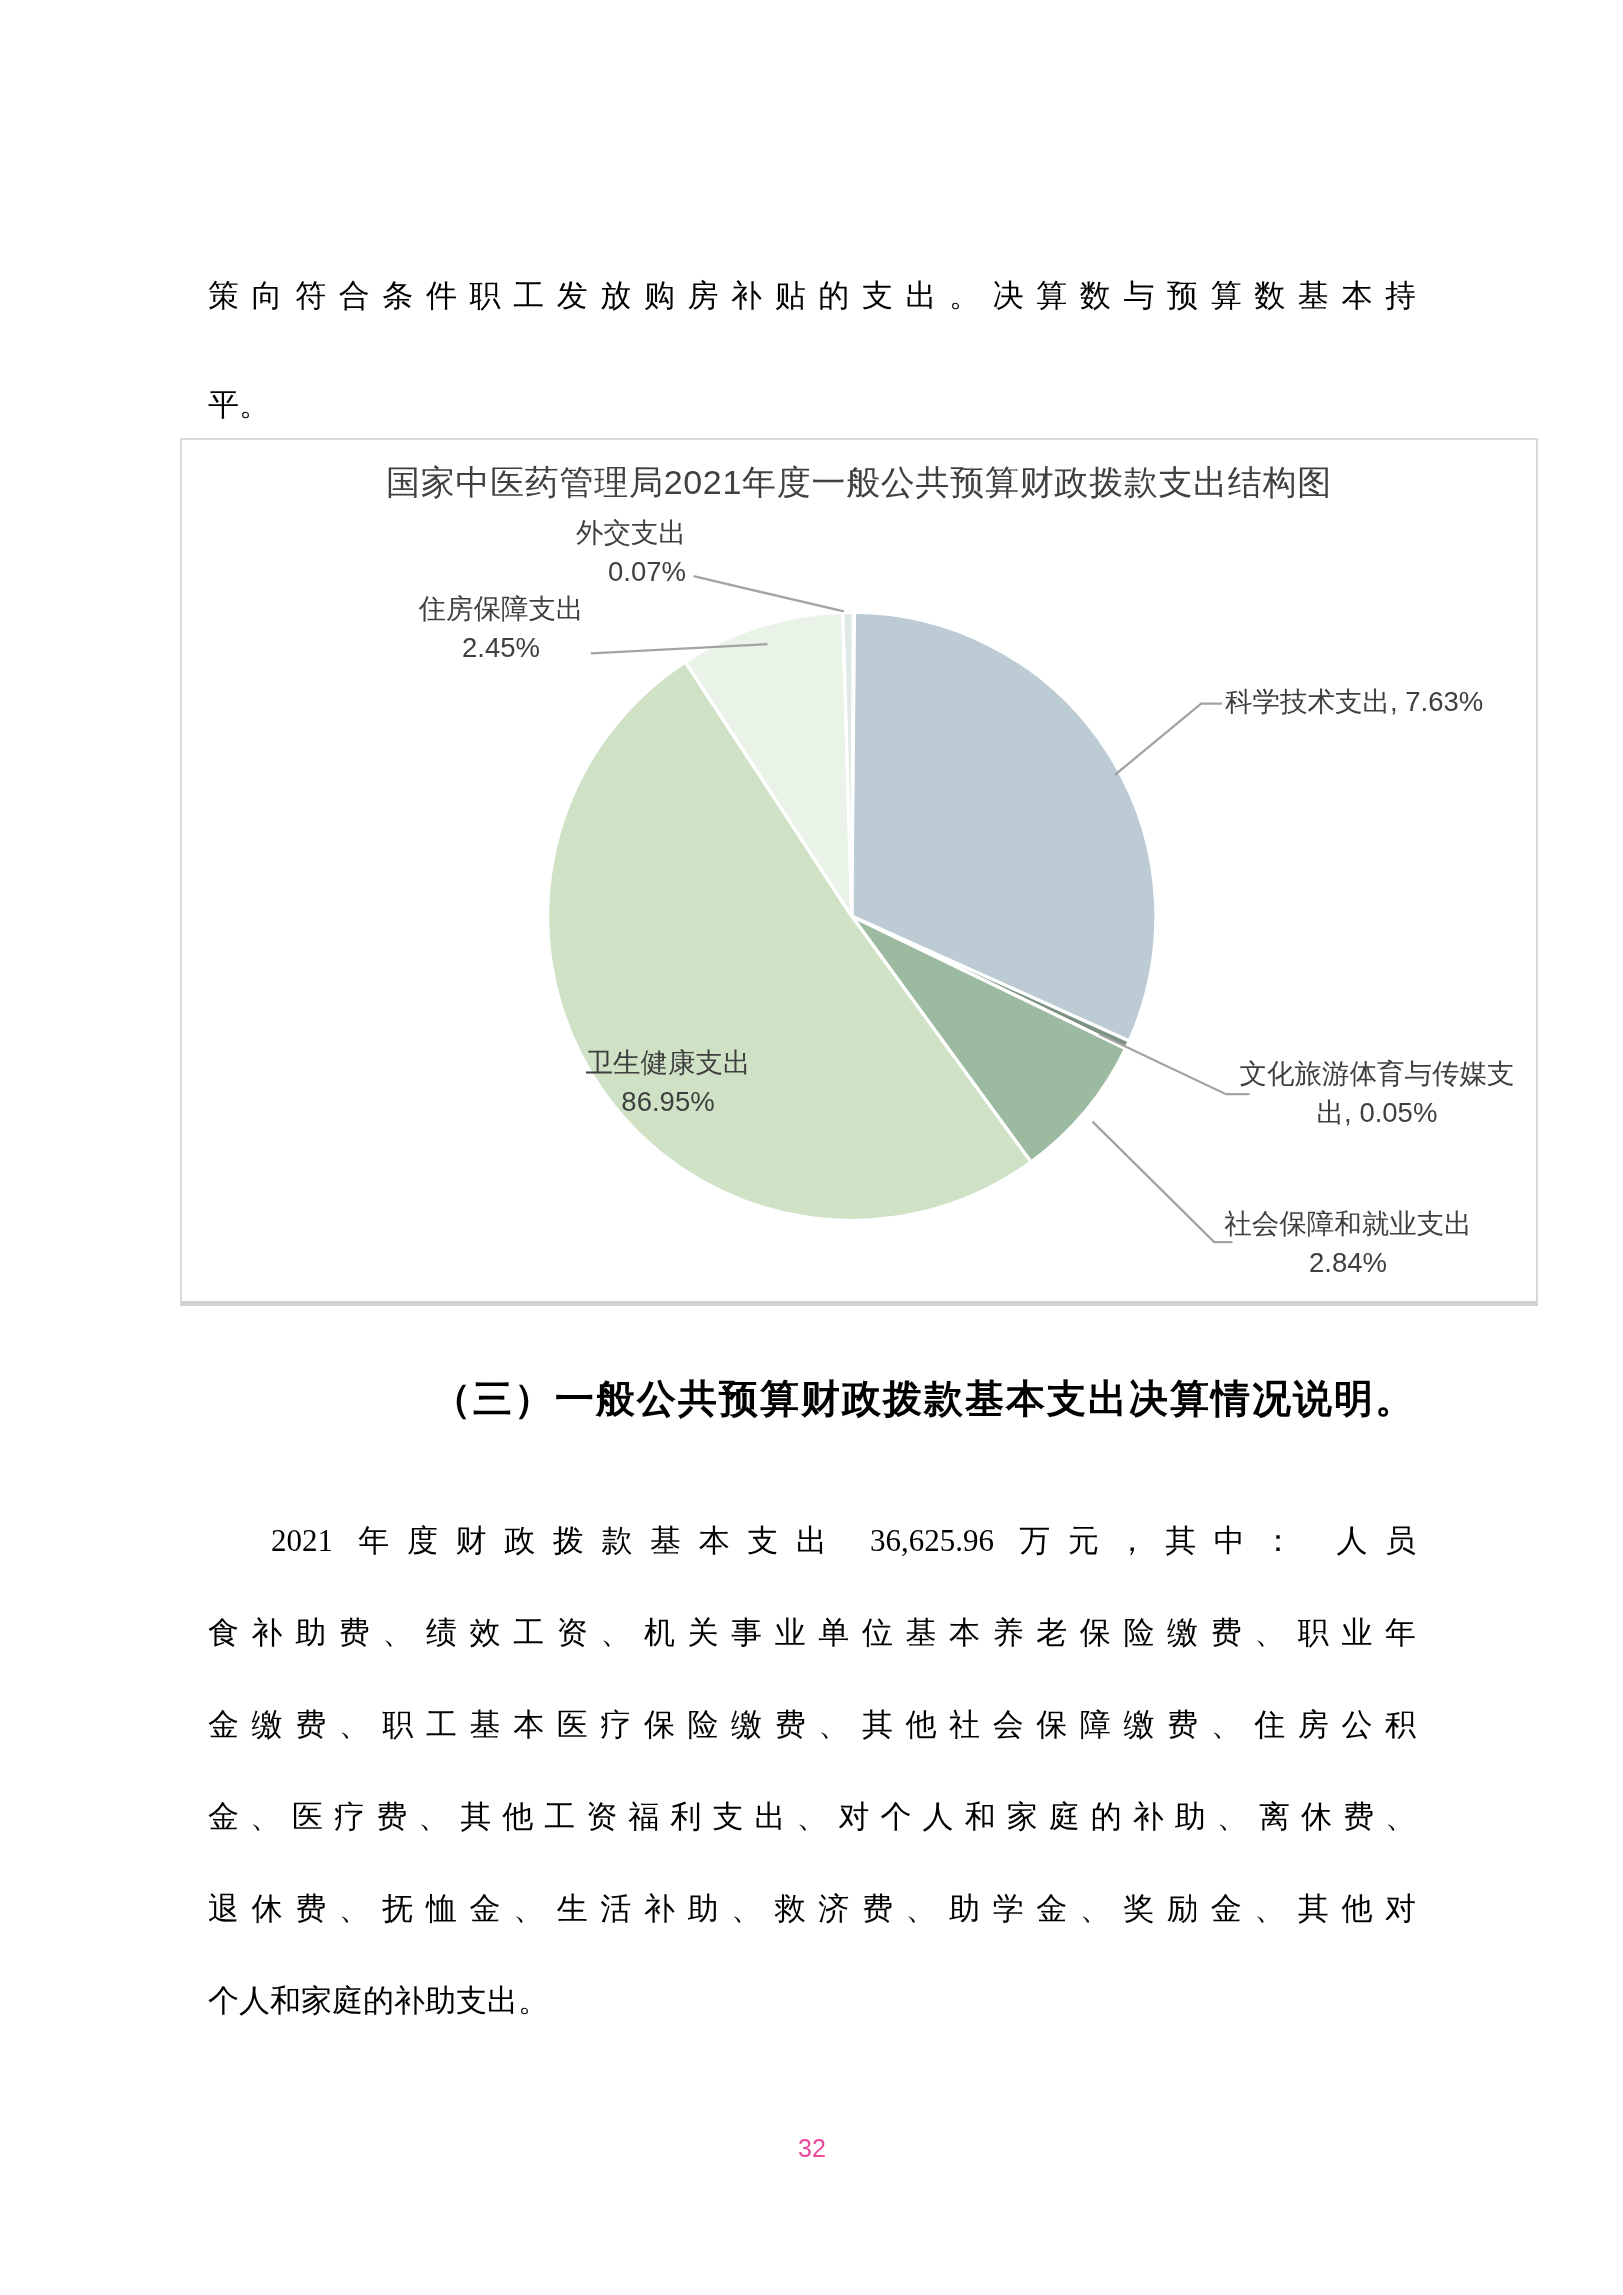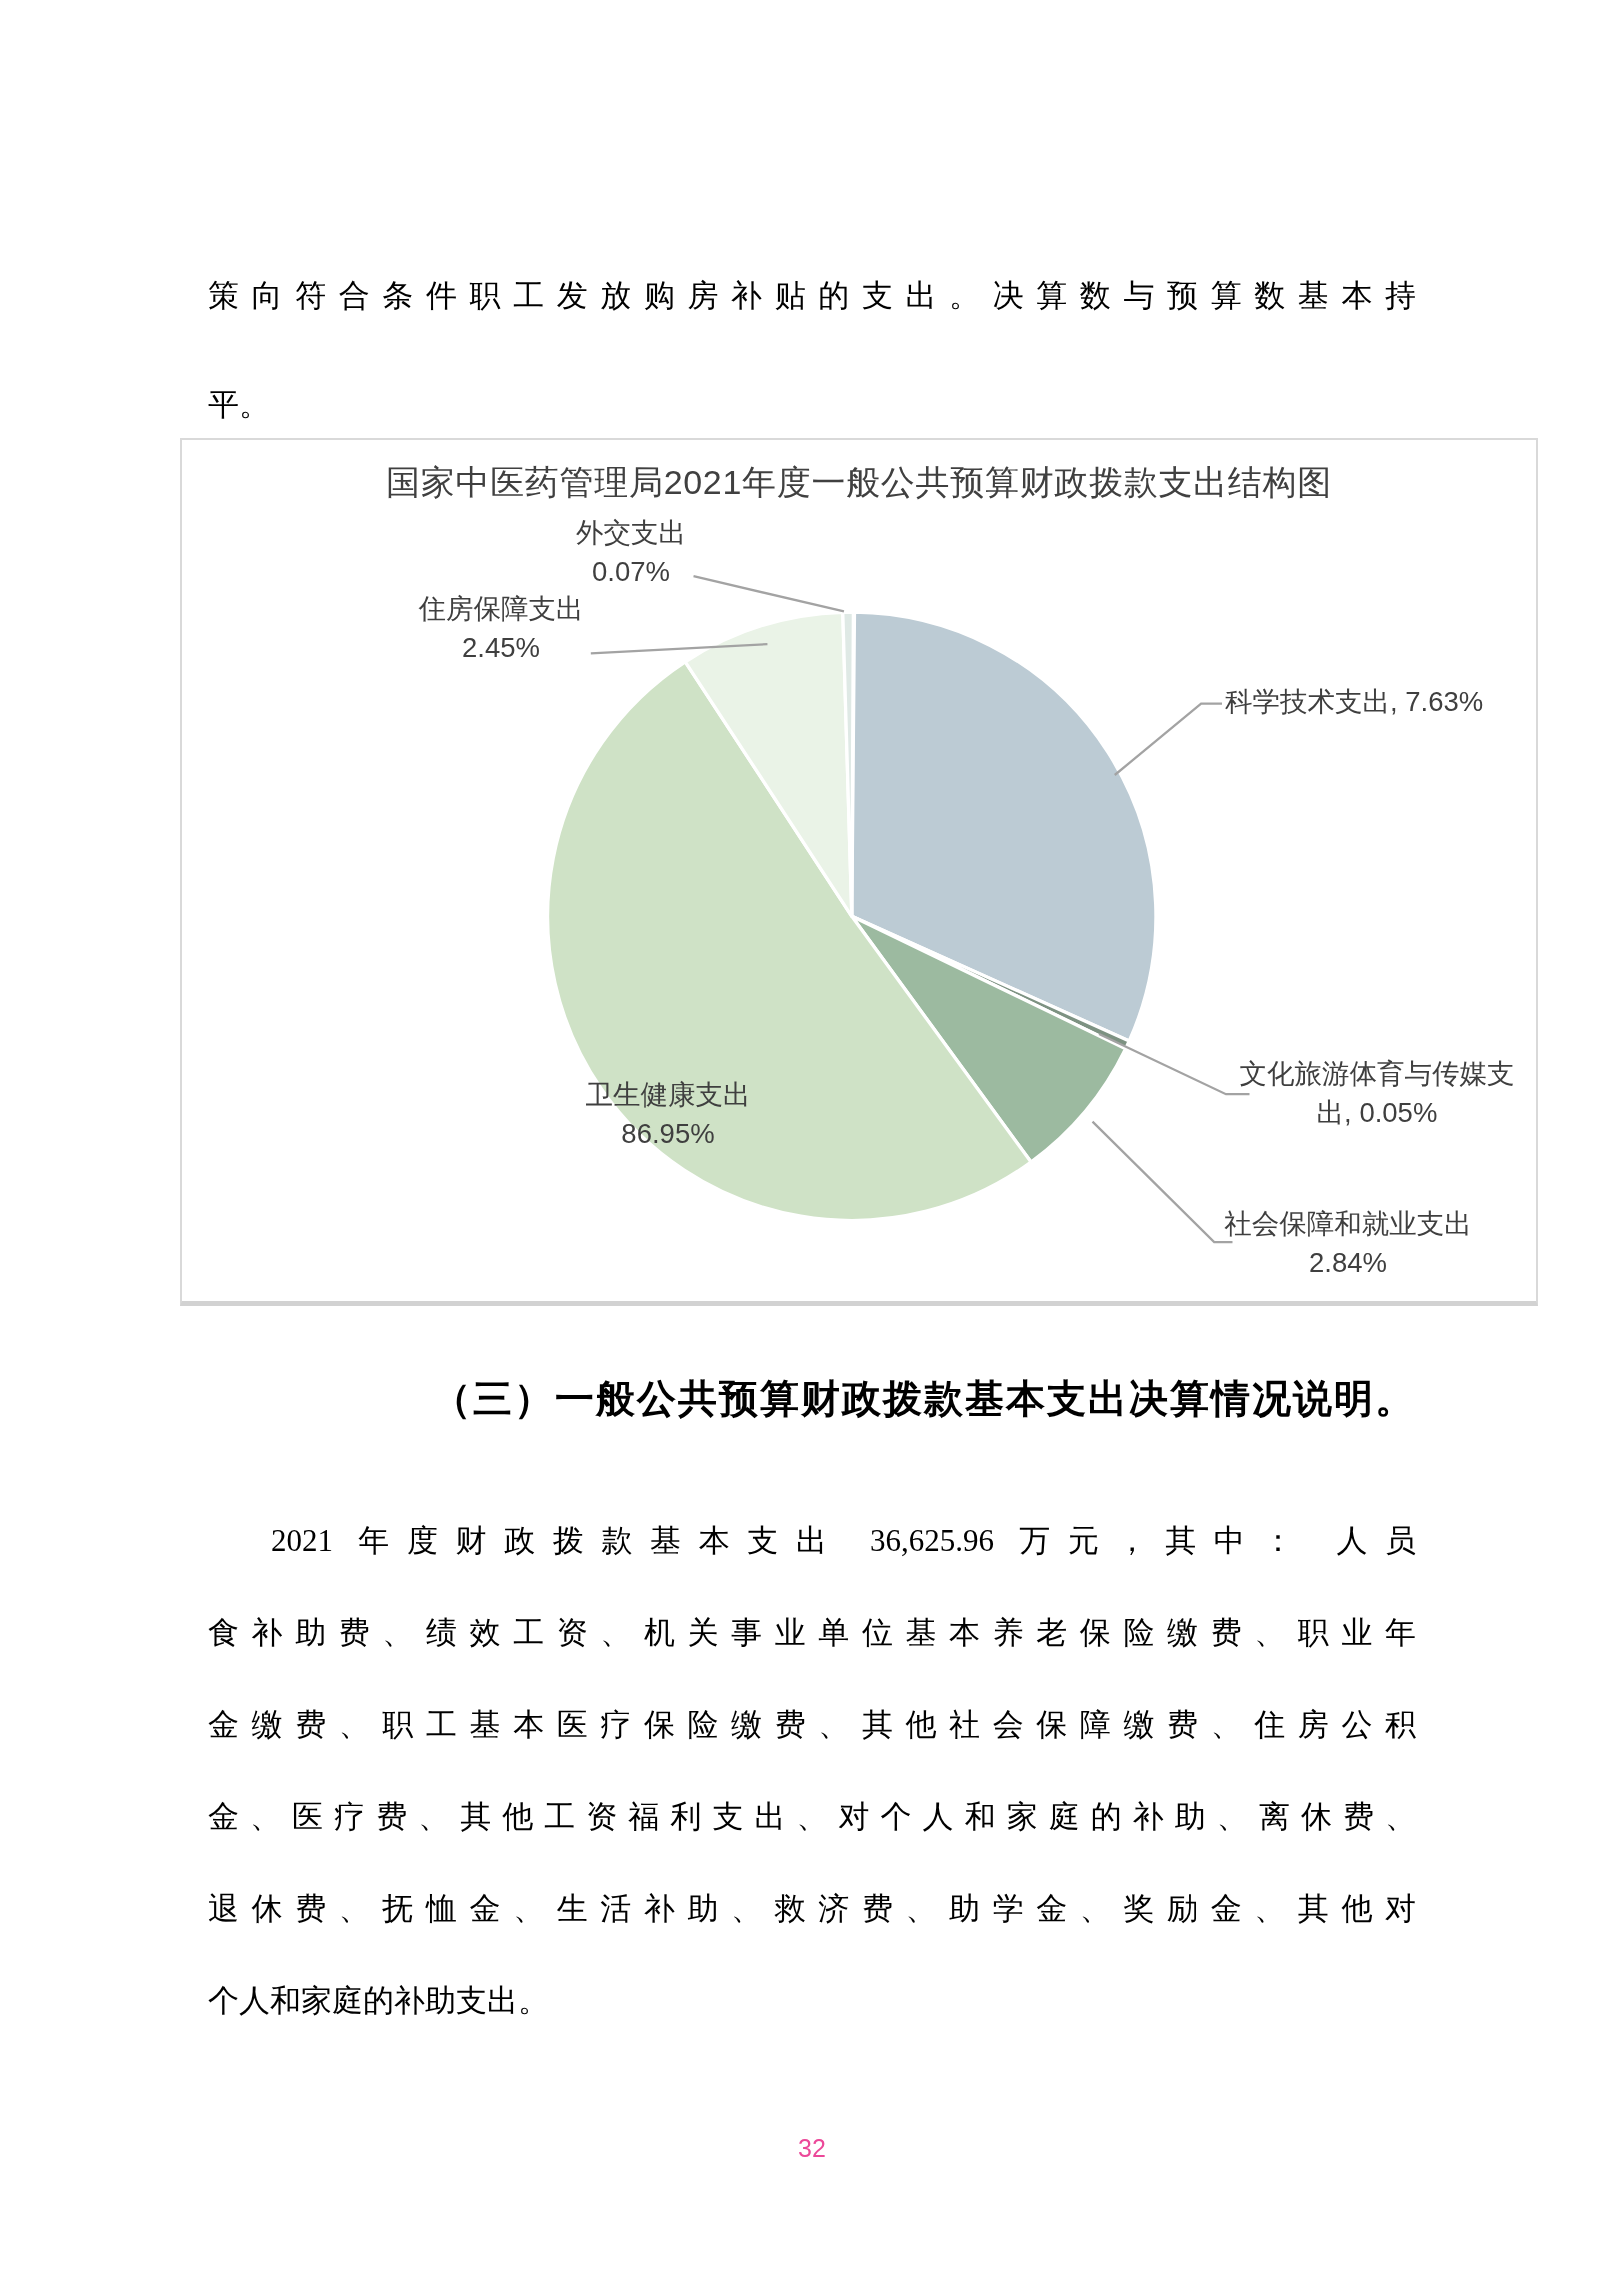--- a/index.html
+++ b/index.html
@@ -64,32 +64,32 @@
         <path d="M 1024 728 L 1442.6 930.4 A 465 465 0 0 1 1298.0 1103.7 Z" fill="#9cbaa0" stroke="#ffffff" stroke-width="5" stroke-linejoin="round"></path>
         <path d="M 1024 728 L 1298.0 1103.7 A 465 465 0 1 1 769.4 338.9 Z" fill="#cfe2c6" stroke="#ffffff" stroke-width="5" stroke-linejoin="round"></path>
         <path d="M 1024 728 L 769.4 338.9 A 465 465 0 0 1 1010.2 263.2 Z" fill="#eaf3e7" stroke="#ffffff" stroke-width="5" stroke-linejoin="round"></path>
         <path d="M 1024 728 L 1010.2 263.2 A 465 465 0 0 1 1026.4 263.0 Z" fill="#dfe9e5" stroke="#ffffff" stroke-width="5" stroke-linejoin="round"></path>
         <polyline points="782,208 1012,262" fill="none" stroke="#a3a3a3" stroke-width="3.5"></polyline>
         <polyline points="625,326 895,312" fill="none" stroke="#a3a3a3" stroke-width="3.5"></polyline>
         <polyline points="1426,512 1558,403 1590,403" fill="none" stroke="#a3a3a3" stroke-width="3.5"></polyline>
         <polyline points="1402,908 1596,1000 1632,1000" fill="none" stroke="#a3a3a3" stroke-width="3.5"></polyline>
         <polyline points="1392,1042 1578,1226 1606,1226" fill="none" stroke="#a3a3a3" stroke-width="3.5"></polyline>
       </svg>
-  <div class="pie-callout" style="color: rgb(63, 63, 63); top: 73px; left: 449px; transform: translateX(-50%);">
+  <div class="pie-callout" style="color: rgb(63, 63, 63); top: 73px; left: 449px; transform: translateX(-50%); text-align: right;">
         <div>外交支出</div>
         <div>0.07%</div>
       </div>
       <div class="pie-callout" style="color: rgb(63, 63, 63); top: 149px; left: 319px; transform: translateX(-50%);">
         <div>住房保障支出</div>
         <div>2.45%</div>
       </div>
       <div class="pie-callout" style="color: rgb(63, 63, 63); top: 242px; left: 1043px; text-align: left;">
         <div>科学技术支出, 7.63%</div>
       </div>
-      <div class="pie-callout" style="color: rgb(63, 63, 63); top: 603px; left: 486px; transform: translateX(-50%); margin-top: 32px;">
+      <div class="pie-callout" style="color: rgb(63, 63, 63); top: 603px; left: 486px; transform: translateX(-50%);">
         <div>卫生健康支出</div>
         <div>86.95%</div>
       </div>
       <div class="pie-callout" style="color: rgb(63, 63, 63); top: 614px; left: 1195px; transform: translateX(-50%);">
         <div>文化旅游体育与传媒支</div>
         <div>出, 0.05%</div>
       </div>
       <div class="pie-callout" style="color: rgb(63, 63, 63); top: 764px; left: 1166px; transform: translateX(-50%);">
         <div>社会保障和就业支出</div>
         <div>2.84%</div>

